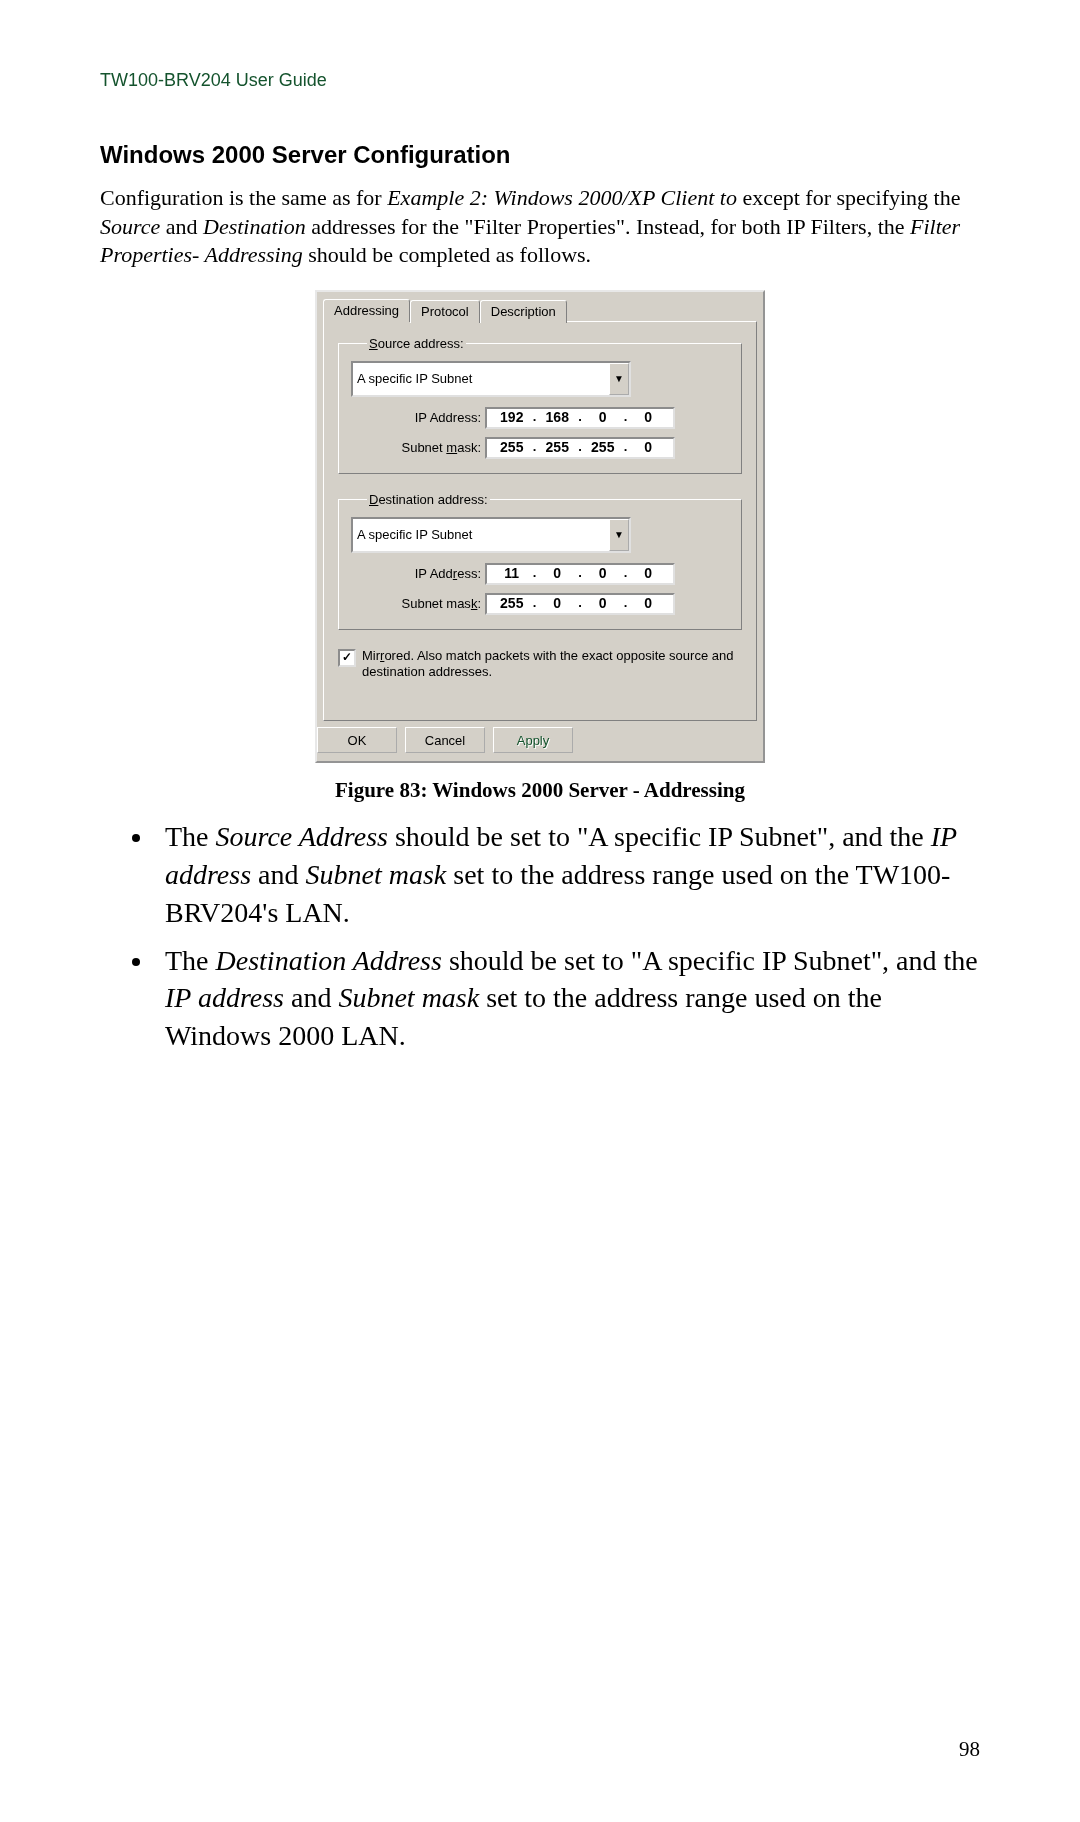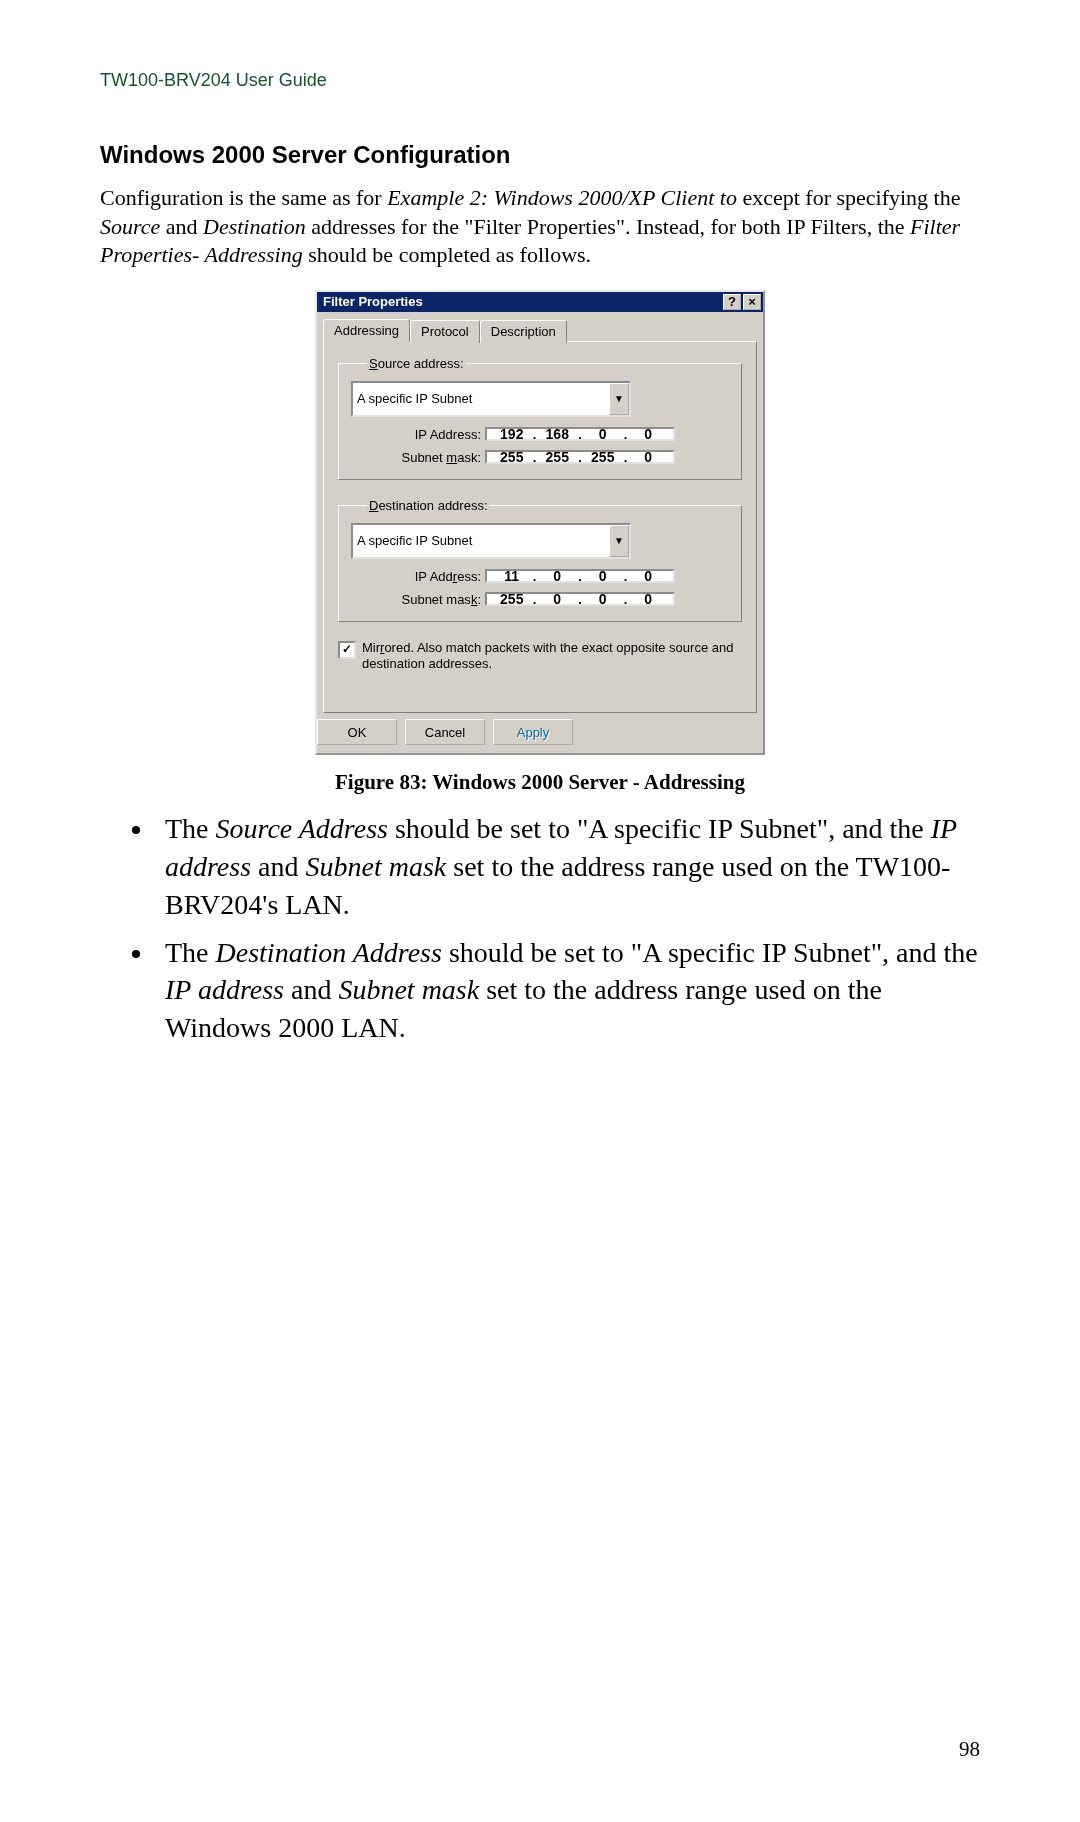--- a/index.html
+++ b/index.html
@@ -183,24 +183,24 @@
     margin-top: 8px;
   }
   .field-label {
     width: 130px;
     text-align: right;
     padding-right: 4px;
     font-size: 13px;
   }
   .ip-box {
     display: flex;
-    align-items: center;
+    align-items: flex-start;
     border: 2px inset #e0e0e0;
     background: #fff;
-    height: 14px;
+    height: 22px;
     padding: 0 6px;
     width: 190px;
     box-sizing: border-box;
     font-family: Tahoma, Arial, sans-serif;
     font-weight: bold;
   }
   .ip-cell {
     flex: 1;
     text-align: center;
     font-size: 14px;
@@ -242,47 +242,40 @@
     background: #d4d0c8;
     border: 1px outset #fff;
     font-size: 13px;
     text-align: center;
     display: flex;
     align-items: center;
     justify-content: center;
     box-sizing: border-box;
   }
   .dlg-btn.disabled {
-    color: #0369a1;
+    color: #14532d;
     text-shadow: 1px 1px 0 #fff;
   }
   .u { text-decoration: underline; }
 </style>
 </head>
 <body>
 
 <div class="page">
 
   <div class="header-line">TW100-BRV204 User Guide</div>
 
   <div class="section-title">Windows 2000 Server Configuration</div>
 
   <div class="body-text">
     <span>Configuration is the same as for </span><span class="italic">Example 2: Windows 2000/XP Client to</span><span>  except for specifying the </span><span class="italic">Source</span><span> and </span><span class="italic">Destination</span><span> addresses for the "Filter Properties". Instead, for both IP Filters, the </span><span class="italic">Filter Properties- Addressing</span><span> should be completed as follows.</span>
   </div>
 
   <div class="dialog-wrap">
     <div class="dialog">
-      <div class="titlebar">
-        <span>Filter Properties</span>
-        <div class="title-buttons">
-          <div class="title-btn">?</div>
-          <div class="title-btn">×</div>
-        </div>
-      </div>
 
       <div class="tabs-row">
         <div class="tab active">Addressing</div>
         <div class="tab inactive">Protocol</div>
         <div class="tab inactive">Description</div>
       </div>
 
       <div class="tab-page">
 
         <fieldset class="grp">

